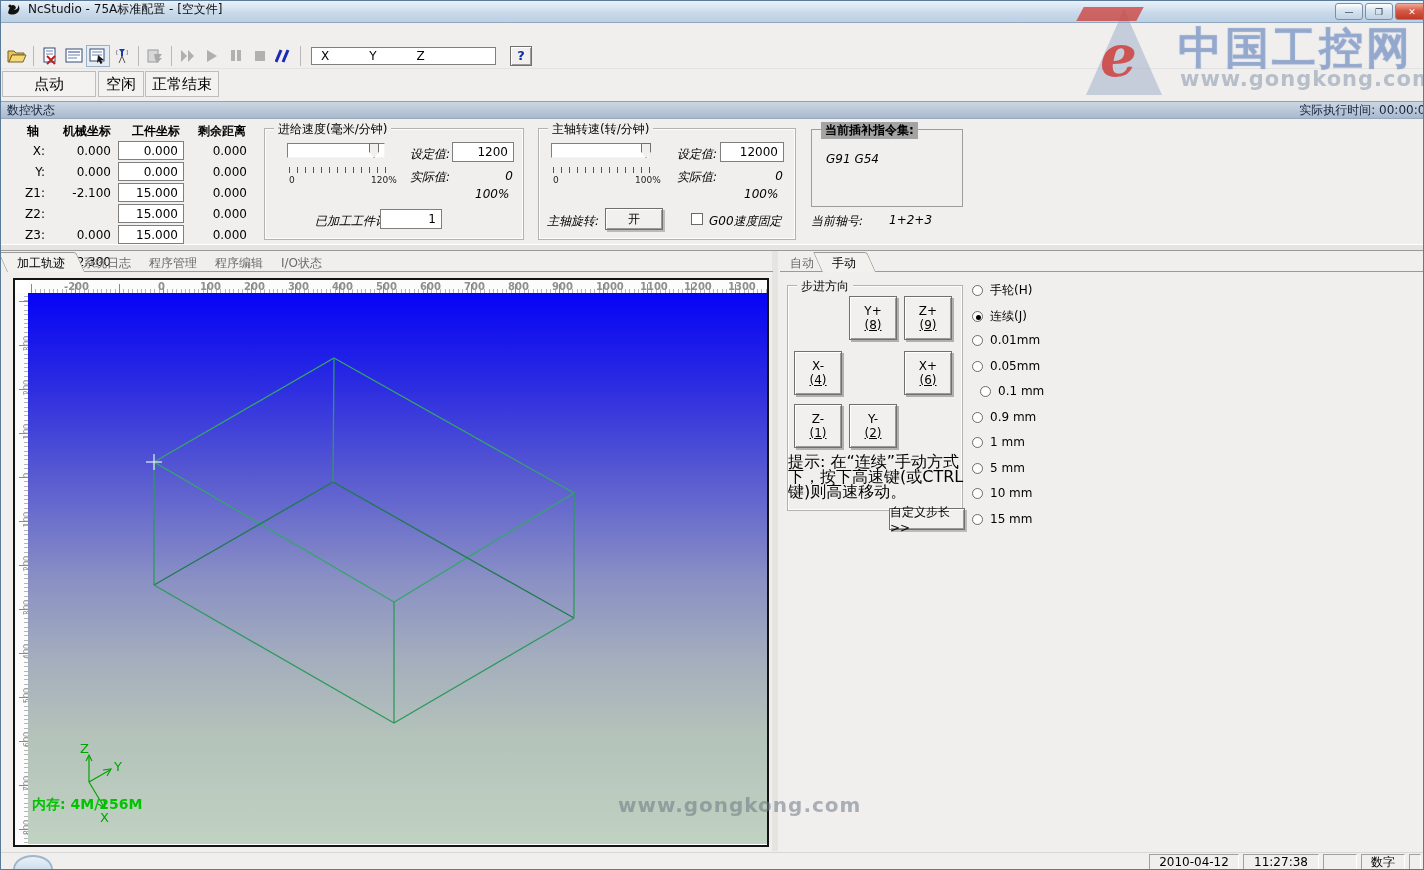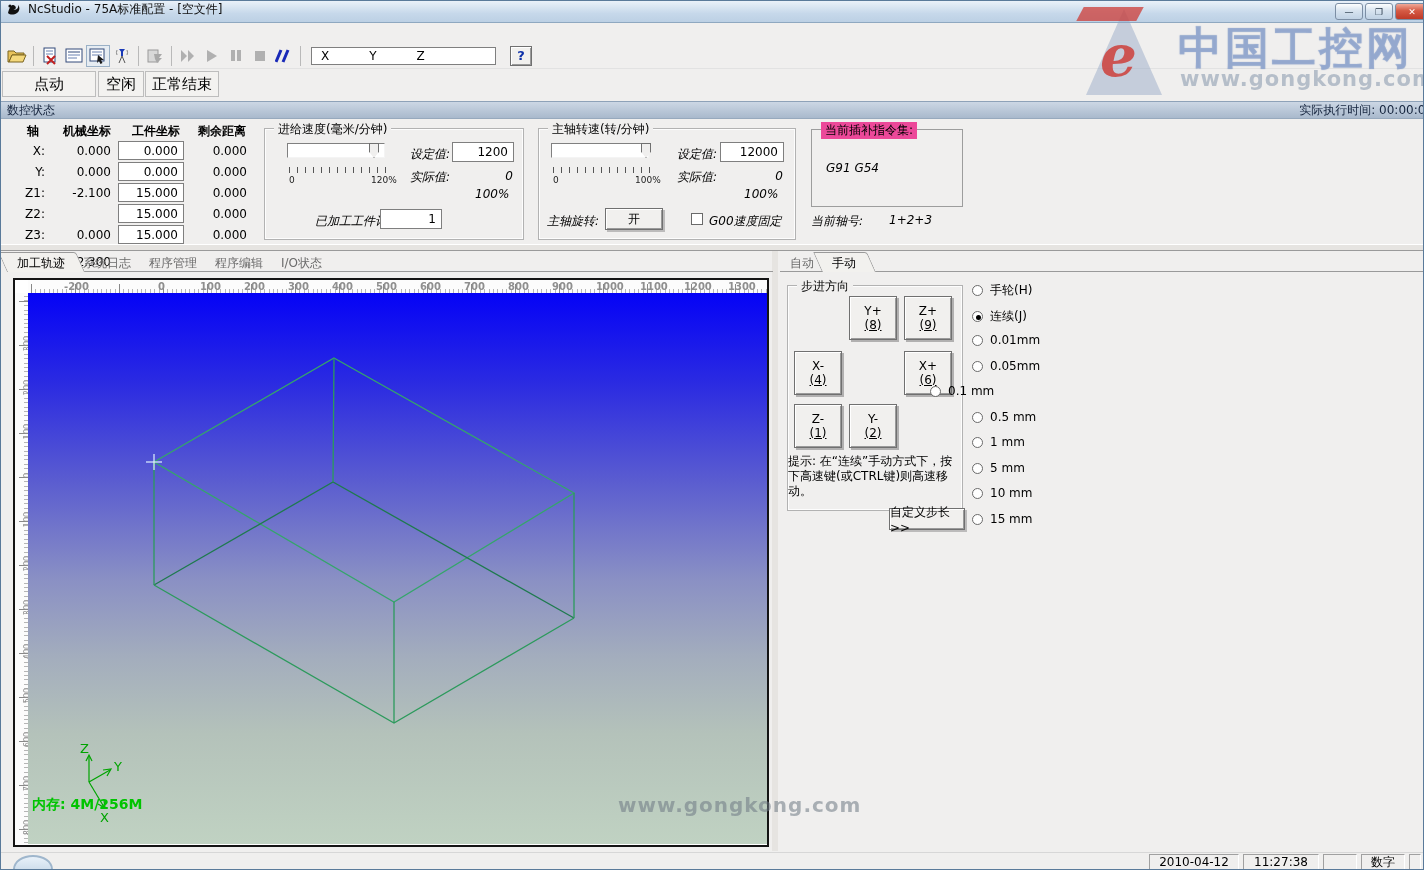--- a/index.html
+++ b/index.html
@@ -104,21 +104,21 @@
     background:linear-gradient(180deg,#0503f6 0%,#2a2ae2 16%,#5a5cd0 34%,#8a90c4 52%,#a3adbd 66%,#b4c2ba 80%,#c0d2c2 100%); }
   .wire { position:absolute; left:0; top:0; width:739px; height:551px; }
   .memtext { position:absolute; left:4px; top:503px; color:#00c400; font-weight:bold; font-size:14px; }
   .vp-watermark { position:absolute; left:590px; top:500px; font-size:20px; font-weight:bold; color:rgba(110,120,132,.55); letter-spacing:1px; }
 
   
   .jogbtn { position:absolute; width:48px; height:44px; background:#f1f0ee; border:1px solid #707070;
     box-shadow:inset 1px 1px 0 #fff, inset -1px -1px 0 #9a9a9a, 2px 2px 0 rgba(100,100,100,.45);
     display:flex; flex-direction:column; align-items:center; justify-content:center; font-size:12px; line-height:14px; }
   .jogbtn .k { text-decoration:underline; }
-  .hint { position:absolute; left:787px; top:453px; width:176px; font-size:12px; line-height:15px; }
+  .hint { position:absolute; left:787px; top:453px; width:176px; font-size:16px; line-height:15px; }
   .radio { position:absolute; display:flex; align-items:center; gap:7px; font-size:12px; }
   .rdot { width:11px; height:11px; border-radius:50%; background:#fff; border:1px solid #6a6a6a; position:relative; }
   .radio.selected .rdot::after { content:""; position:absolute; left:3px; top:3px; width:5px; height:5px; border-radius:50%; background:#000; }
 
   
   .statusbar { position:absolute; left:0; top:851px; width:100%; height:19px; background:#f0efee; border-top:1px solid #d7d7d7;
     display:flex; align-items:center; justify-content:flex-end; padding:0 2px; }
   .scell { height:16px; border:1px solid; border-color:#a0a0a0 #fff #fff #a0a0a0; margin-left:4px;
     display:flex; align-items:center; justify-content:center; font-size:12px; }
 
@@ -314,22 +314,22 @@
       <div class="fldlbl" style="left:138px; top:40px;">实际值:</div>
       <div class="fldlbl" style="left:224px; top:40px; width:20px; text-align:right;">0</div>
       <div class="fldlbl" style="left:205px; top:58px;">100%</div>
       <div class="fldlbl" style="left:8px; top:84px;">主轴旋转:</div>
       <div class="pushbtn" style="left:66px; top:79px; width:58px; height:22px;">开</div>
       <div class="chk" style="left:152px; top:84px;"></div>
       <div class="fldlbl" style="left:170px; top:84px;">G00速度固定</div>
     </div>
 
     <div class="interpbox" style="left:810px; top:10px; width:152px; height:78px;">
-      <div class="legend" style="background:#ec4899;">当前插补指令集:</div>
-      <div class="fldlbl" style="left:14px; top:31px;">G91 G54</div>
+      <div class="legend" style="background:#a3a3a3;font-weight:bold;">当前插补指令集:</div>
+      <div class="fldlbl" style="left:14px; top:22px;">G91 G54</div>
     </div>
     <div class="fldlbl" style="left:810px; top:94px; position:absolute;">当前轴号:</div>
     <div class="fldlbl" style="left:888px; top:94px; position:absolute;">1+2+3</div>
   </div>
 
   <div class="hsplit"></div>
   <div class="vsplit"></div>
 
   <div class="tabstrip" style="left:6px; top:250px; width:766px;">
     <div class="underline" style="width:766px;"></div>
@@ -455,27 +455,27 @@
       <span>连续(J)</span>
   </div>
   <div class="radio" style="left:971px; top:332px;">
     <span class="rdot"></span>
       <span>0.01mm</span>
   </div>
   <div class="radio" style="left:971px; top:358px;">
     <span class="rdot"></span>
       <span>0.05mm</span>
   </div>
-  <div class="radio" style="left:929px; top:383px;">
+  <div class="radio" style="left:979px; top:383px;">
     <span class="rdot"></span>
       <span>0.1 mm</span>
   </div>
   <div class="radio" style="left:971px; top:409px;">
     <span class="rdot"></span>
-      <span>0.5 mm</span>
+      <span>0.9 mm</span>
   </div>
   <div class="radio" style="left:971px; top:434px;">
     <span class="rdot"></span>
       <span>1    mm</span>
   </div>
   <div class="radio" style="left:971px; top:460px;">
     <span class="rdot"></span>
       <span>5    mm</span>
   </div>
   <div class="radio" style="left:971px; top:485px;">

